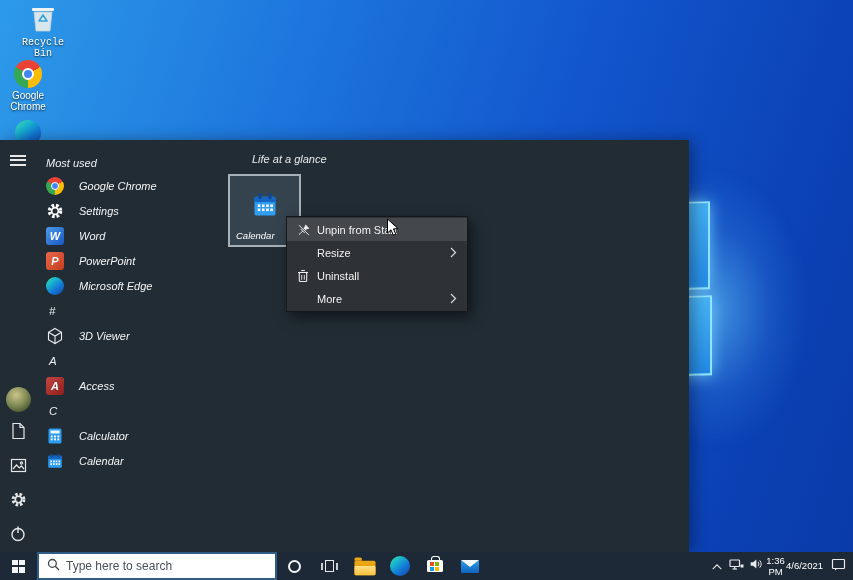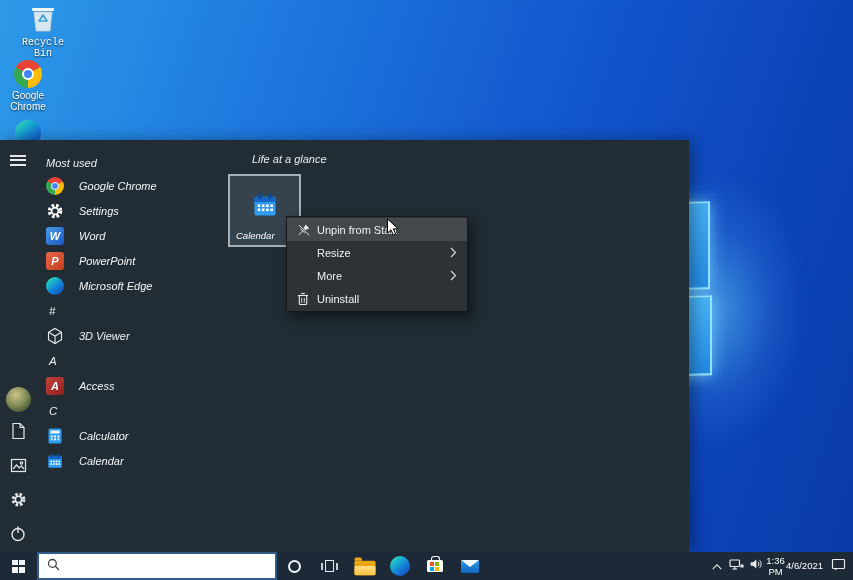--- a/index.html
+++ b/index.html
@@ -328,40 +328,40 @@
     <div class="ctx-item">
       <span class="cic"></span>
       <span>Resize</span>
       <span class="chev">
         <svg width="7" height="11" viewBox="0 0 7 11" fill="none" stroke="#d9dadc" stroke-width="1.2">
             <polyline points="1,1 5.5,5.5 1,10"></polyline>
           </svg>
       </span>
     </div>
     <div class="ctx-item">
-      <span class="cic"></span>
-      <span>More</span>
-      <span class="chev">
-        <svg width="7" height="11" viewBox="0 0 7 11" fill="none" stroke="#d9dadc" stroke-width="1.2">
-            <polyline points="1,1 5.5,5.5 1,10"></polyline>
-          </svg>
-      </span>
-    </div>
-    <div class="ctx-item">
       <span class="cic">
         <svg width="12" height="14" viewBox="0 0 12 14" fill="none" stroke="#e9eaec" stroke-width="1.1">
           <line x1="1" y1="3.5" x2="11" y2="3.5"></line>
             <line x1="4.2" y1="1.5" x2="7.8" y2="1.5"></line>
           <rect x="2.3" y="3.5" width="7.4" height="9" rx="1"></rect>
           <line x1="4.7" y1="6" x2="4.7" y2="10.8" stroke-width="0.9"></line>
             <line x1="7.3" y1="6" x2="7.3" y2="10.8" stroke-width="0.9"></line>
         </svg>
       </span>
       <span>Uninstall</span>
     </div>
+    <div class="ctx-item">
+      <span class="cic"></span>
+      <span>More</span>
+      <span class="chev">
+        <svg width="7" height="11" viewBox="0 0 7 11" fill="none" stroke="#d9dadc" stroke-width="1.2">
+            <polyline points="1,1 5.5,5.5 1,10"></polyline>
+          </svg>
+      </span>
+    </div>
   </div>
 
   <div class="cursor">
     <svg width="15" height="20" viewBox="0 0 15 20">
       <path d="M1.5 1 L1.5 15 L5 11.8 L7.3 17.2 L9.7 16.1 L7.4 10.9 L12 10.6 Z" fill="#fff" stroke="#000" stroke-width="1" stroke-linejoin="round"></path>
     </svg>
   </div>
 
   <div class="taskbar">
     <div class="tb-btn tb-start">
@@ -373,20 +373,21 @@
         </span>
     </div>
 
     <div class="searchbox">
       <span>
         <svg width="13" height="13" viewBox="0 0 13 13" fill="none" stroke="#3c4248" stroke-width="1.3">
           <circle cx="5.4" cy="5.4" r="3.9"></circle>
             <line x1="8.3" y1="8.3" x2="12" y2="12"></line>
         </svg>
       </span>
+      <input type="text" placeholder="Type here to search" style="">
     </div>
 
     <div class="tb-btn tb-app">
       <span class="cortana-ring"></span>
     </div>
     <div class="tb-btn tb-app">
       <span class="ic-taskview">
           <span class="mid"></span>
         </span>
     </div>

